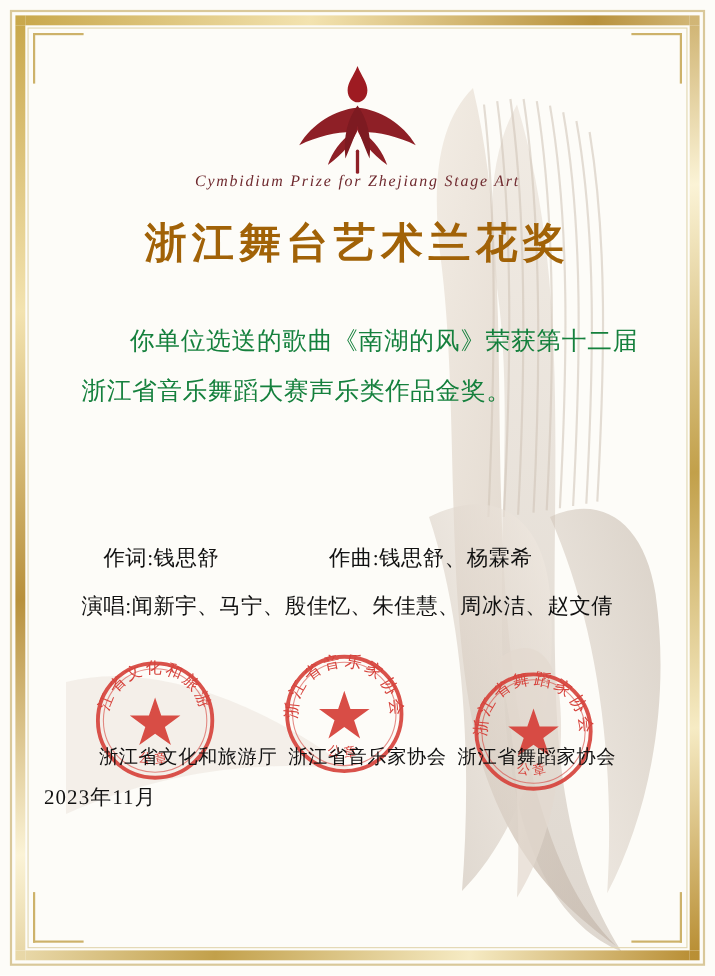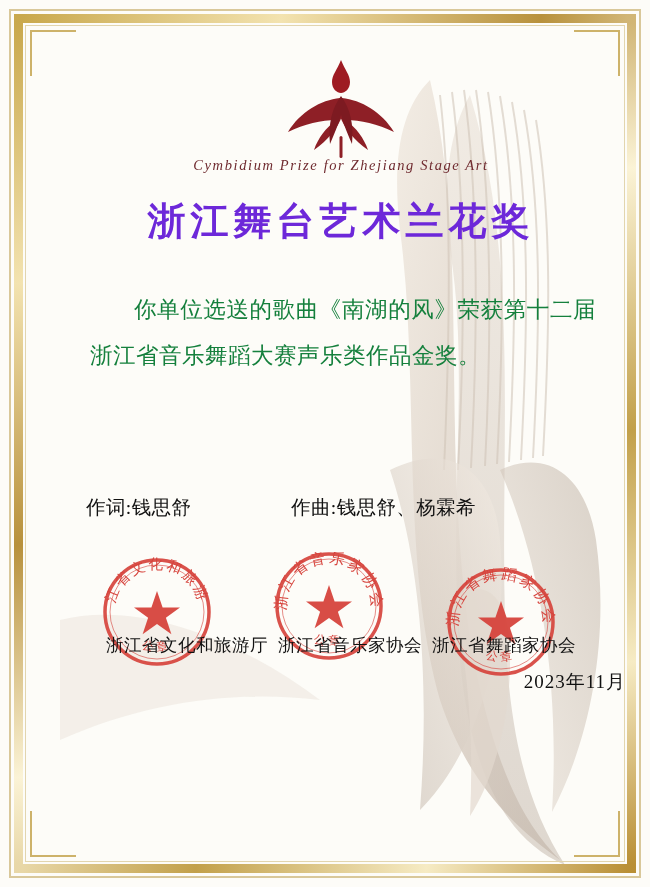--- a/index.html
+++ b/index.html
@@ -56,21 +56,21 @@
   .bg-art {
     position: absolute;
     left: 0; top: 0;
     width: 650px; height: 887px;
     pointer-events: none;
   }
 
   
   .content {
     position: absolute;
-    left: 56px; top: 40px;
+    left: 40px; top: 40px;
     width: 570px; height: 807px;
   }
 
   .logo-wrap {
     position: relative;
     margin: 18px auto 0;
     width: 150px;
     height: 105px;
   }
   .logo-wrap svg { display: block; }
@@ -86,21 +86,21 @@
     white-space: nowrap;
   }
 
   .main-title {
     text-align: center;
     margin-top: 22px;
     font-family: "Liberation Serif", serif;
     font-weight: bold;
     font-size: 38px;
     letter-spacing: 5px;
-    color: #6d28d9;
+    color: #a16207;
   }
 
   .addressee {
     margin: 58px 0 0 32px;
     font-family: "Liberation Serif", serif;
     font-weight: bold;
     font-size: 23px;
     letter-spacing: 1px;
     color: #111;
   }
@@ -118,21 +118,21 @@
 
   .credits {
     margin: 115px 0 0 0;
     font-family: "Liberation Serif", serif;
     font-size: 19.5px;
     color: #111;
     letter-spacing: 0.4px;
   }
   .credit-line-1 {
     display: flex;
-    margin-left: 30px;
+    margin-left: 54px;
   }
   .credit-lyric { width: 205px; }
   .credit-line-2 {
     margin: 16px 0 0 34px;
   }
 
   
   .seal-area {
     position: relative;
     margin-top: 26px;
@@ -155,21 +155,21 @@
     gap: 10px;
     font-family: "Liberation Serif", serif;
     font-size: 17.5px;
     color: #111;
     letter-spacing: 0.5px;
   }
   .date-row {
     position: absolute;
     left: 0; top: 122px;
     width: 570px;
-    text-align: right;
+    text-align: left;
     font-family: "Liberation Serif", serif;
     font-size: 19px;
     color: #111;
     letter-spacing: 1px;
   }
 </style>
 </head>
 <body>
 
 <div class="certificate">
@@ -252,20 +252,23 @@
 
     <div class="credits">
       <div class="credit-line-1">
         <div class="credit-lyric">
           <span>作词:</span><span>钱思舒</span>
         </div>
         <div>
           <span>作曲:</span><span>钱思舒、杨霖希</span>
         </div>
       </div>
+      <div class="credit-line-2">
+        <span>演唱:</span><span>闻新宇、马宁、殷佳忆、朱佳慧、周冰洁、赵文倩</span>
+      </div>
     </div>
 
     <div class="seal-area">
 
       <div class="seal s1">
         <svg width="118" height="118" viewBox="0 0 118 118" aria-hidden="true">
           <defs>
             <path id="arc1" d="M 16,59 A 43,43 0 1 1 102,59"></path>
             <path id="arcb1" d="M 20,59 A 39,39 0 1 0 98,59"></path>
           </defs>

